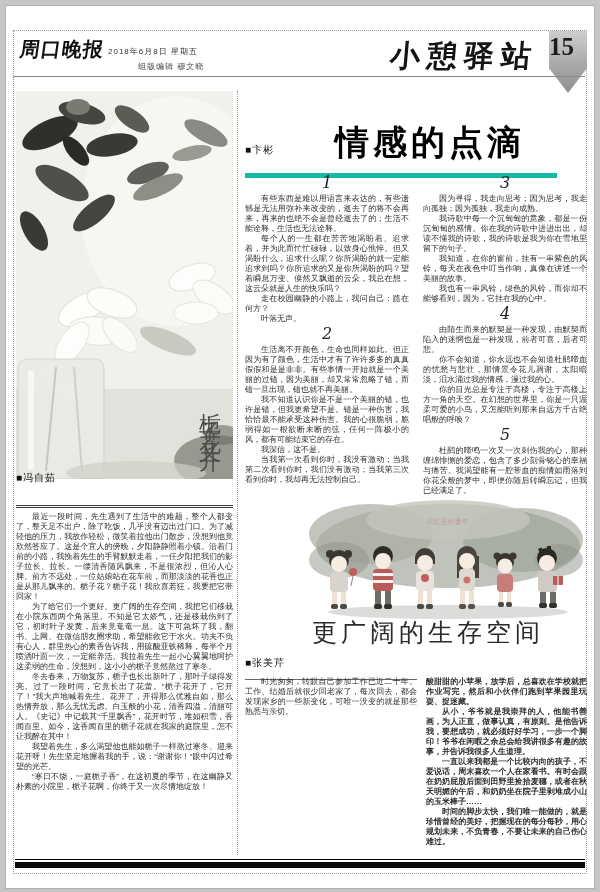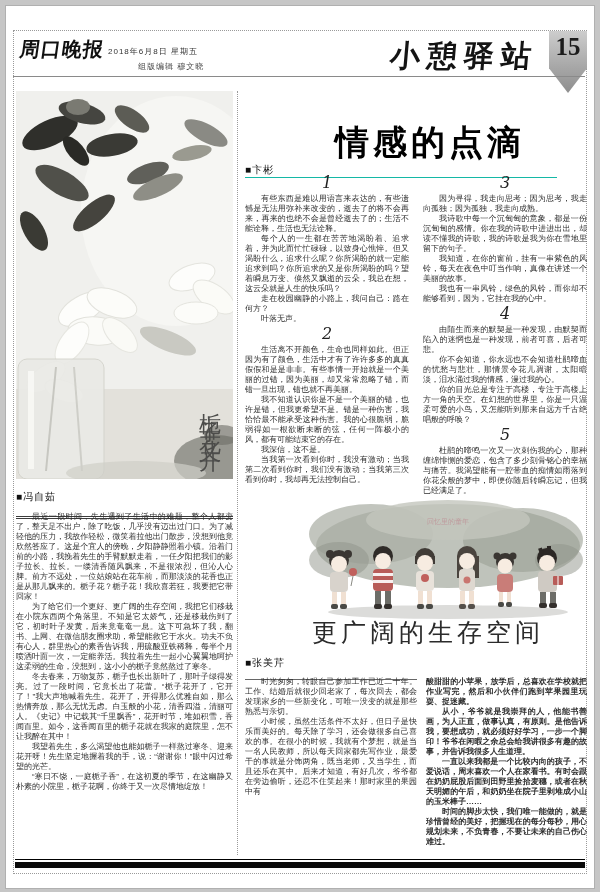--- a/index.html
+++ b/index.html
@@ -28,59 +28,59 @@
   .editor-line{position:absolute;left:132px;top:55px;font-size:8px;color:#444;letter-spacing:1px;text-align:center;}
   .section-title{
     position:absolute;right:56px;top:30px;
     font-family:"Liberation Serif",serif;font-weight:900;font-size:30px;
     color:#141414;letter-spacing:7px;transform:skewX(-5deg);
   }
   .page-pin{
     position:absolute;left:543px;top:25px;width:38px;height:62px;
     background:linear-gradient(180deg,#cdcdcd 0%,#a9a9a9 55%,#8e8e8e 100%);
     clip-path:polygon(0 0,100% 0,100% 60%,50% 100%,0 60%);
-    text-align:center;
+    text-align:left;
   }
   .page-pin span{
     display:inline-block;margin-top:2px;
     font-family:"Liberation Serif",serif;font-weight:bold;font-size:25px;color:#1c1c1c;
   }
   .header-rule{position:absolute;left:7px;top:70px;width:572px;border-top:1px solid #8a8a8a;}
   .col-divider{position:absolute;left:231px;top:85px;height:764px;border-left:1px dotted #9a9a9a;}
 
   
   .photo{position:absolute;left:10px;top:85px;width:217px;height:388px;overflow:hidden;background:#efefec;}
   .photo svg{display:block;}
   .photo-title{
     position:absolute;right:12px;bottom:34px;
     writing-mode:vertical-rl;
     font-family:"Liberation Serif",serif;font-weight:400;
     font-size:22px;color:#4c4c4a;letter-spacing:10px;line-height:1;
   }
   .byline{font-size:10px;color:#111;letter-spacing:1px;}
   .byline-left{
-    position:absolute;left:10px;top:484px;width:217px;
-    padding-bottom:12px;border-bottom:3px double #3c3c3c;
+    position:absolute;left:10px;top:465px;width:217px;
+    padding-bottom:20px;border-bottom:3px double #3c3c3c;
   }
   .left-text{position:absolute;left:10px;top:506px;width:217px;height:345px;overflow:hidden;}
   .left-text p,.mcol p,.bcol p{
     margin:0;font-size:8px;line-height:10px;color:#2e2e2e;
     text-align:justify;text-indent:2em;
   }
   .mcol p,.bcol p{line-height:10px;}
 
   
   .headline{
     position:absolute;left:235px;top:98px;width:346px;margin:16px;
     text-align:center;font-size:34px;font-weight:900;color:#000;
     letter-spacing:4px;font-family:Liberation Mono, monospace;
   }
   .byline-main{
-    position:absolute;left:239px;top:157px;width:312px;
-    padding-bottom:0;border-bottom:1px solid #14b8a6;
+    position:absolute;left:239px;top:137px;width:312px;
+    padding-bottom:16px;border-bottom:5px solid #14b8a6;
   }
   .main-cols{
     position:absolute;left:239px;top:167px;width:342px;height:326px;
     display:flex;gap:14px;
   }
   .mcol{flex:1;overflow:hidden;}
   .secnum{
     font-family:"DejaVu Serif",serif;font-style:italic;font-size:16px;
     text-align:center;color:#222;margin:2px 0 3px;line-height:16px;
   }
@@ -297,21 +297,20 @@
       <rect x="230" y="105" width="8" height="5" rx="2" fill="#34302d"></rect>
         <rect x="240" y="105" width="8" height="5" rx="2" fill="#34302d"></rect>
     </g>
   </svg>
 
   <div class="ill-caption">更广阔的生存空间</div>
   <div class="byline byline-bottom">■张美芹</div>
 
   <div class="bcol bcol1">
     <p>时光匆匆，转眼自己参加工作已近二十年。工作、结婚后就很少回老家了，每次回去，都会发现家乡的一些新变化，可唯一没变的就是那些熟悉与亲切。</p>
-    <p>小时候，虽然生活条件不太好，但日子是快乐而美好的。每天除了学习，还会做很多自己喜欢的事。在很小的时候，我就有个梦想，就是当一名人民教师，所以每天回家都先写作业，最爱干的事就是分饰两角，既当老师，又当学生，而且还乐在其中。后来才知道，有好几次，爷爷都在旁边偷听，还忍不住笑起来！那时家里的果园中有</p>
   </div>
   <div class="bcol bcol2">
     <p style="text-indent:0;">酸甜甜的小苹果，放学后，总喜欢在学校就把作业写完，然后和小伙伴们跑到苹果园里玩耍、捉迷藏。</p>
     <p>从小，爷爷就是我崇拜的人，他能书善画，为人正直，做事认真，有原则。是他告诉我，要想成功，就必须好好学习，一步一个脚印！爷爷在闲暇之余总会给我讲很多有趣的故事，并告诉我很多人生道理。</p>
     <p>一直以来我都是一个比较内向的孩子，不爱说话，周末喜欢一个人在家看书。有时会跟在奶奶屁股后面到田野里捡拾麦穗，或者在秋天明媚的午后，和奶奶坐在院子里剥堆成小山的玉米棒子……</p>
     <p>时间的脚步太快，我们唯一能做的，就是珍惜曾经的美好，把握现在的每分每秒，用心规划未来，不负青春，不要让未来的自己伤心难过。</p>
   </div>
 
   <div class="bottom-bar">
     <div class="bar"></div>

